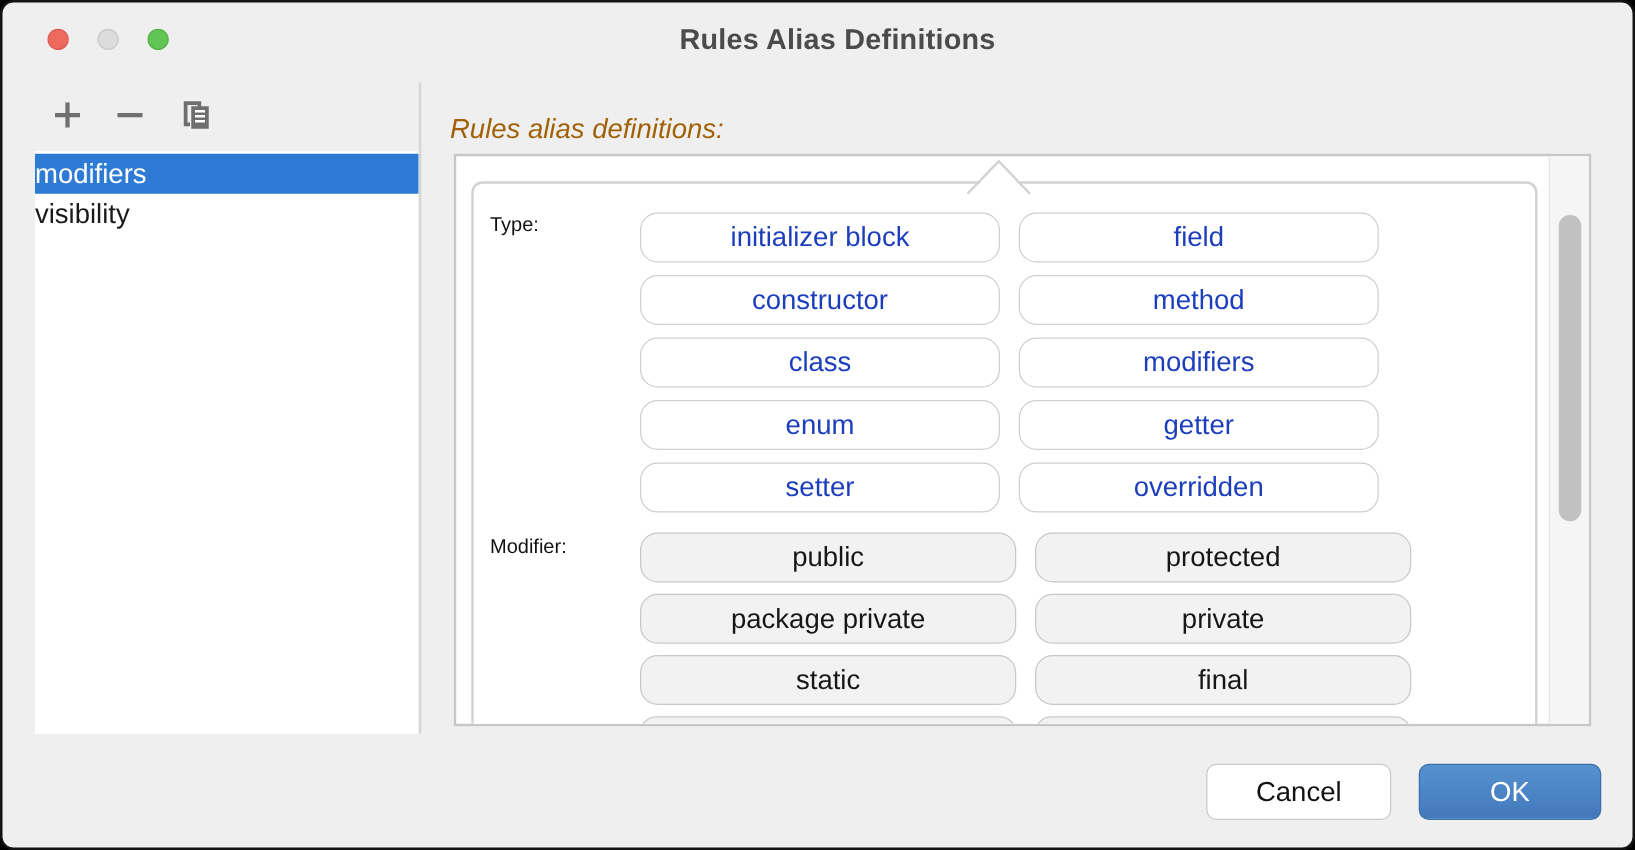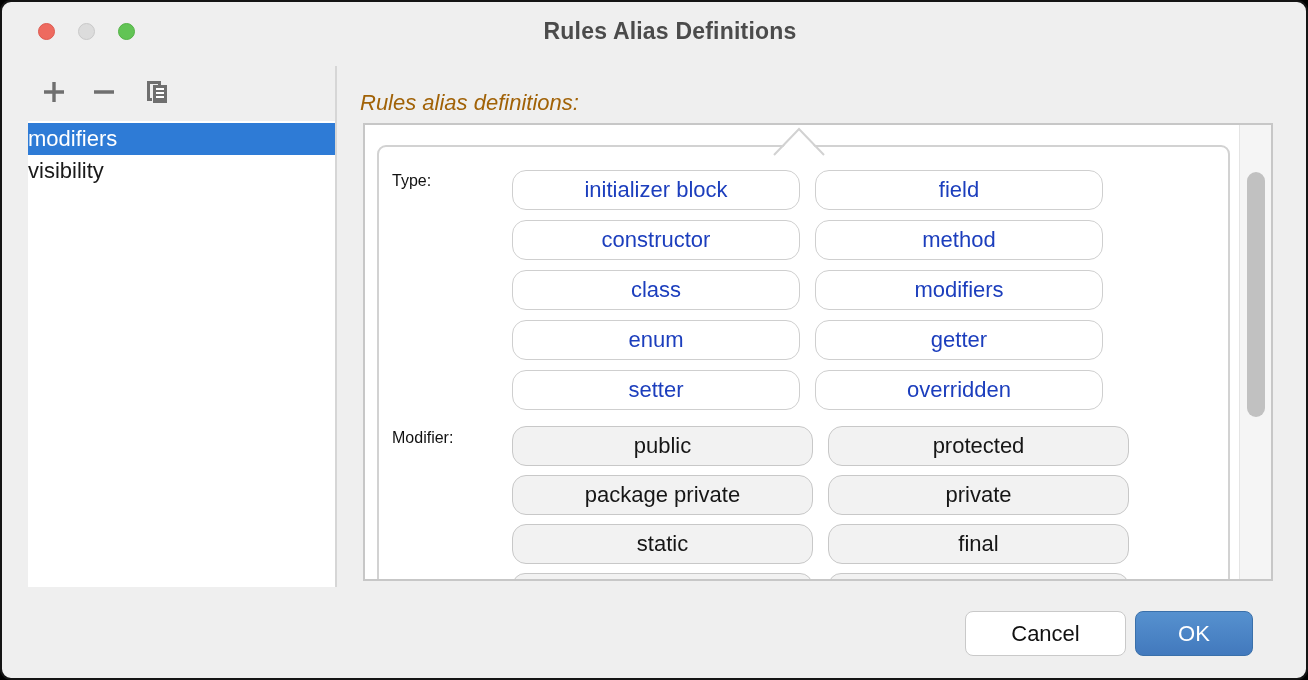--- a/index.html
+++ b/index.html
@@ -47,22 +47,22 @@
 
   .partial-row{position:absolute;left:147px;top:448px;display:grid;grid-template-columns:301px 301px;column-gap:15px;z-index:2;}
   .partial-row .clipped{height:26px;border-radius:14px;background:#f2f2f2;border:1.5px solid #c8c8c8;box-sizing:border-box;}
 
   
   .scroll-track{position:absolute;right:0;top:0;bottom:0;width:31px;background:#f5f5f5;border-left:1px solid #e4e4e4;z-index:4;}
   .scroll-thumb{position:absolute;left:7px;top:47px;width:18px;height:245px;border-radius:9px;background:#c1c1c1;}
 
   
   .btn{position:absolute;top:609px;height:45px;box-sizing:border-box;display:flex;align-items:center;justify-content:center;font-size:22px;border-radius:8px;cursor:default;}
-  .btn-cancel{left:963px;width:161px;background:#ffffff;border:1.5px solid #c9c9c9;color:#111;}
-  .btn-ok{left:1133px;width:118px;background:linear-gradient(180deg,#5691cf,#4279bd);border:1px solid #3a70aa;color:#ffffff;}
+  .btn-cancel{left:963px;width:148px;background:#ffffff;border:1.5px solid #c9c9c9;color:#111;}
+  .btn-ok{left:1133px;width:146px;background:linear-gradient(180deg,#5691cf,#4279bd);border:1px solid #3a70aa;color:#ffffff;}
 </style>
 </head>
 <body>
 
 <div class="window">
 
   <div class="titlebar">
     <span class="light red"></span>
     <span class="light yellow"></span>
     <span class="light green"></span>

